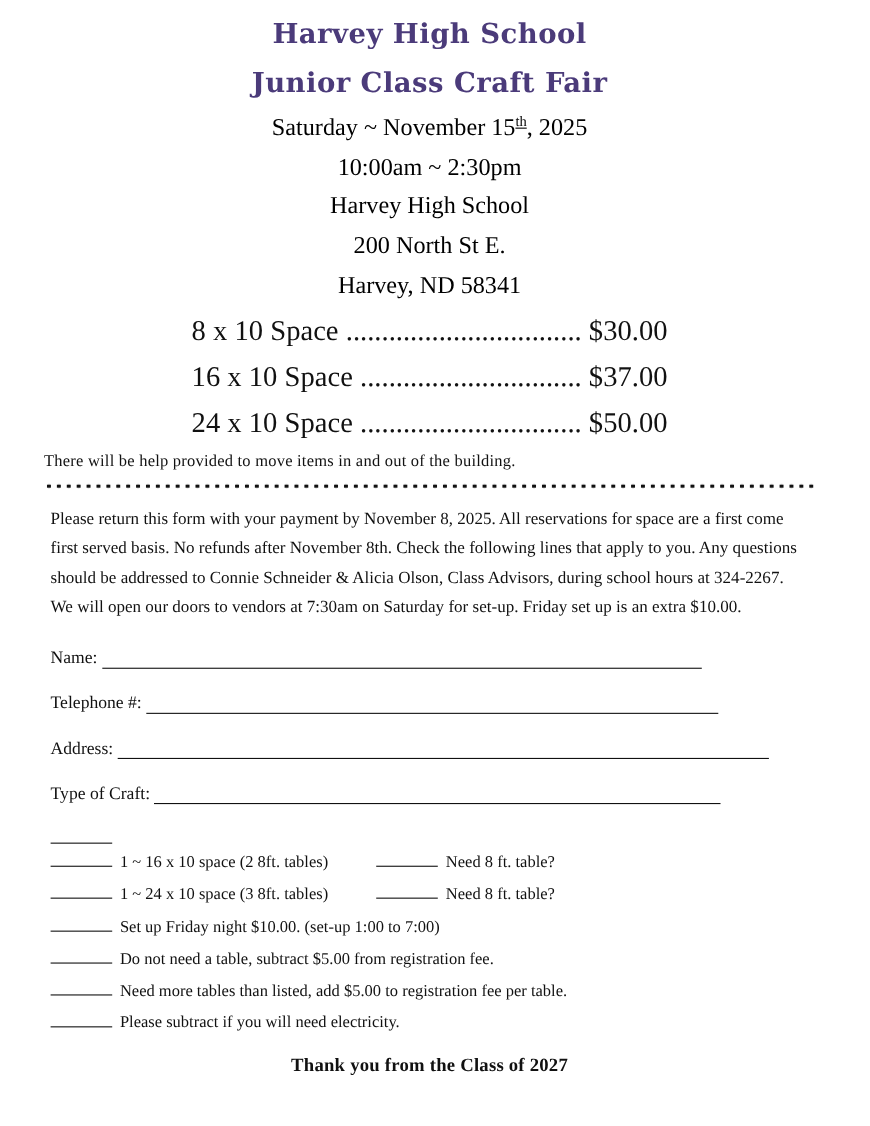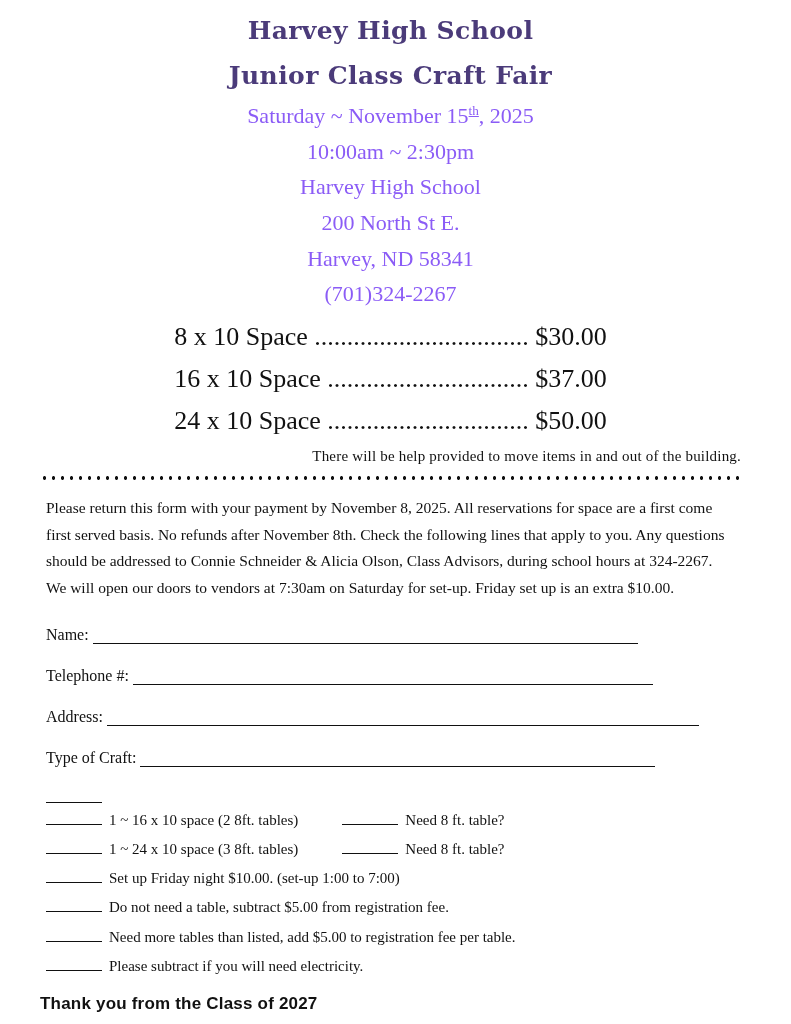--- a/index.html
+++ b/index.html
@@ -39,40 +39,40 @@
     margin-top: 20px;
     margin-bottom: 10px;
   }
 
   
   .info-block {
     text-align: center;
     font-family: "Liberation Serif", serif;
     font-size: 22px;
     line-height: 1.62;
-    color: #8b5cf6;
+    color: #000000;
   }
   .info-line sup {
     font-size: 0.6em;
     vertical-align: super;
     text-decoration: underline;
   }
 
   
   .price-block {
     text-align: center;
     font-size: 26px;
     line-height: 1.62;
     margin-top: 4px;
   }
   .price-row {
     white-space: pre;
   }
   .help-note {
-    text-align: right;
+    text-align: left;
     font-size: 15px;
     margin-top: 6px;
     letter-spacing: 0.2px;
   }
 
   
   .cut-line {
     margin: 8px 0 12px 0;
     height: 10px;
     background-image: radial-gradient(circle, #111 1.7px, rgba(0,0,0,0) 1.9px);
@@ -133,22 +133,22 @@
     height: 12px;
   }
   .check-text { }
   .check-gap {
     display: inline-block;
     width: 44px;
   }
 
   
   .footer {
-    text-align: left;
-    font-family: Liberation Sans, sans-serif;
+    text-align: center;
+    font-family: Liberation Serif, serif;
     font-weight: bold;
     font-size: 17px;
     margin-top: 16px;
     letter-spacing: 0.2px;
   }
 </style>
 </head>
 <body>
 
 <div class="page">
@@ -157,21 +157,20 @@
     <div class="title-line">Harvey High School</div>
     <div class="title-line second">Junior Class Craft Fair</div>
   </div>
 
   <div class="info-block">
     <div class="info-line"><span>Saturday ~ November 15</span><sup>th</sup><span>, 2025</span></div>
     <div class="info-line">10:00am ~ 2:30pm</div>
     <div class="info-line">Harvey High School</div>
     <div class="info-line">200 North St E.</div>
     <div class="info-line">Harvey, ND 58341</div>
-    <div class="info-line">(701)324-2267</div>
   </div>
 
   <div class="price-block">
     <div class="price-row"><span>8 x 10 Space</span><span> ................................. </span><span>$30.00</span></div>
     <div class="price-row"><span>16 x 10 Space</span><span> ............................... </span><span>$37.00</span></div>
     <div class="price-row"><span>24 x 10 Space</span><span> ............................... </span><span>$50.00</span></div>
   </div>
 
   <div class="help-note">There will be help provided to move items in and out of the building.</div>
 

